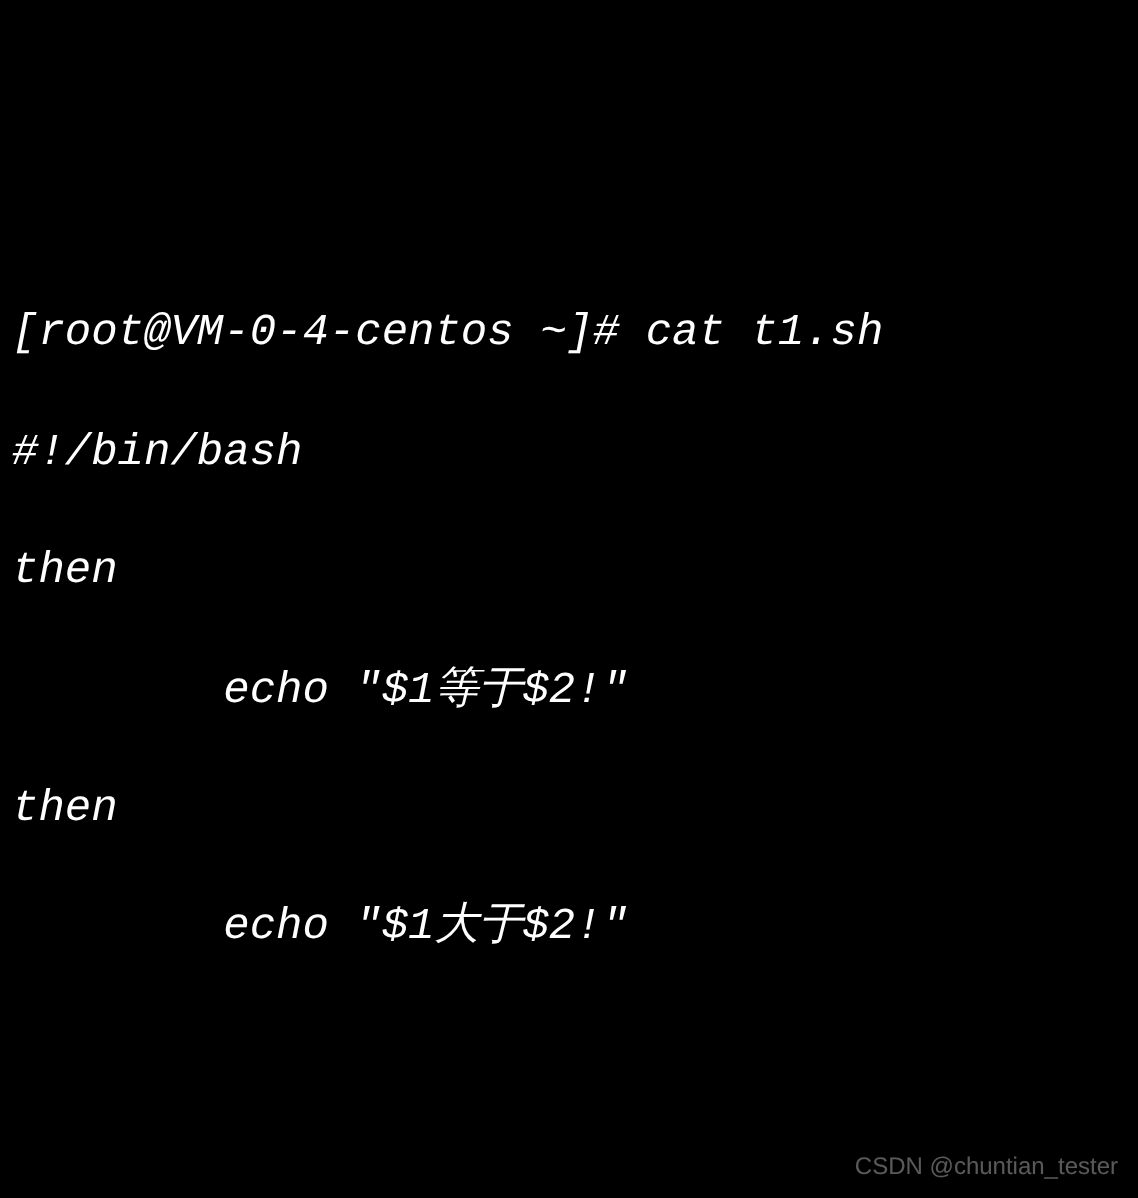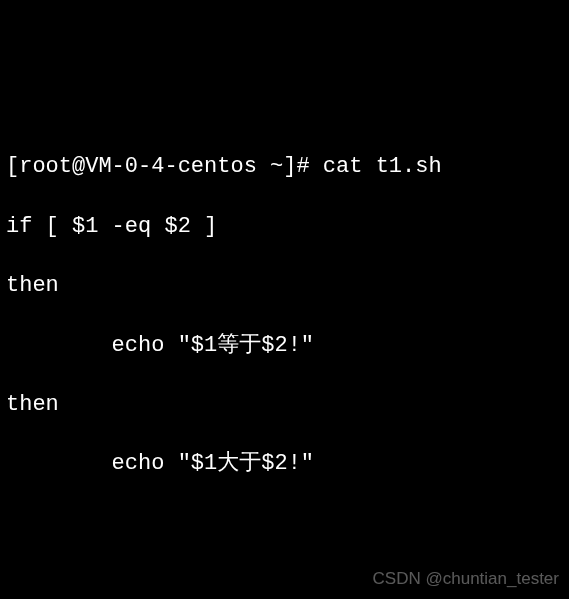--- a/index.html
+++ b/index.html
@@ -9,39 +9,39 @@
       font-family: "Consolas", "Courier New", monospace;
       font-size: 22px;
       line-height: 1.35;
       padding: 4px 6px;
       width: 569px;
       height: 599px;
       position: relative;
       overflow: hidden;
       white-space: pre;
     }
-    .line { white-space: pre; }
+    .line { white-space: pre; font-style: italic; }
     .watermark {
       position: absolute;
       right: 10px;
       bottom: 8px;
-      font-size: 17px;
+      font-size: 12px;
       color: rgba(255,255,255,0.35);
       font-family: sans-serif;
       white-space: nowrap;
     }
   </style>
 </head>
 <body>
 
 
 
 <div>
 <div class="line">[root@VM-0-4-centos ~]# cat t1.sh</div>
-<div class="line">if [ $1 -eq $2 ]</div>
+<div class="line">#!/bin/bash</div>
 <div class="line">then</div>
 <div class="line">        echo "$1等于$2!"</div>
 <div class="line">then</div>
 <div class="line">        echo "$1大于$2!"</div>
 
 
 
 
 <div class="line"></div>
 

